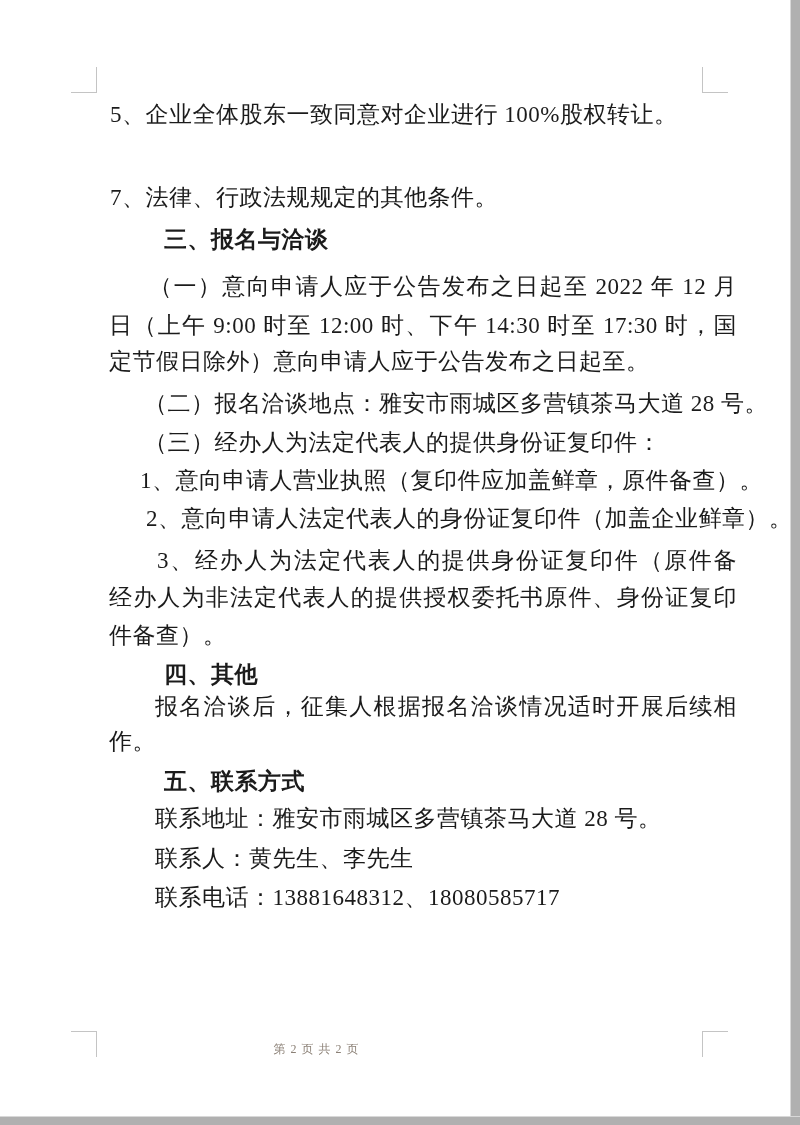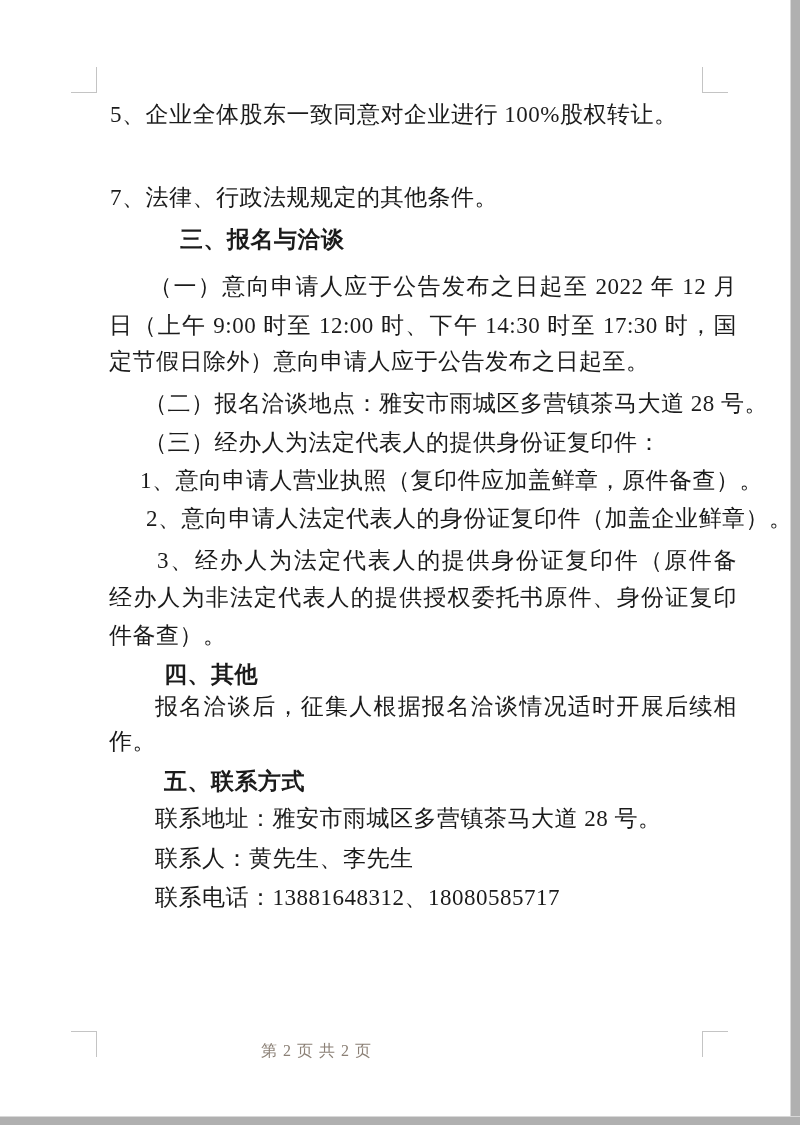--- a/index.html
+++ b/index.html
@@ -79,38 +79,38 @@
     text-align-last: justify;
     overflow: hidden;
     height: 29px;
   }
   .footer {
     position: absolute;
     left: 0;
     top: 1041px;
     width: 633px;
     text-align: center;
-    font-size: 16px;
+    font-size: 12px;
     letter-spacing: 1px;
     color: #8b8076;
   }
 </style>
 </head>
 <body>
 
 <div class="stage">
   <div class="paper">
     <div class="mark tl"></div>
     <div class="mark tr"></div>
     <div class="mark bl"></div>
     <div class="mark br"></div>
     <div class="content">
         <div class="line" style="left: 86px; top: 101px;">5、企业全体股东一致同意对企业进行 100%股权转让。</div>
         <div class="line" style="left: 86px; top: 184px;">7、法律、行政法规规定的其他条件。</div>
-        <div class="line bold" style="left: 156px; top: 226px;">三、报名与洽谈</div>
+        <div class="line bold" style="left: 140px; top: 226px;">三、报名与洽谈</div>
         <div class="line just" style="left: 125px; top: 273px; width: 588px;">（一）意向申请人应于公告发布之日起至 2022 年 12 月 28</div>
         <div class="line just" style="left: 85px; top: 312px; width: 628px;">日（上午 9:00 时至 12:00 时、下午 14:30 时至 17:30 时，国家法</div>
         <div class="line" style="left: 85px; top: 348px;">定节假日除外）意向申请人应于公告发布之日起至。</div>
         <div class="line" style="left: 120px; top: 390px;">（二）报名洽谈地点：雅安市雨城区多营镇茶马大道 28 号。</div>
         <div class="line" style="left: 120px; top: 429px;">（三）经办人为法定代表人的提供身份证复印件：</div>
         <div class="line" style="left: 116px; top: 467px;">1、意向申请人营业执照（复印件应加盖鲜章，原件备查）。</div>
         <div class="line" style="left: 122px; top: 505px;">2、意向申请人法定代表人的身份证复印件（加盖企业鲜章）。</div>
         <div class="line just" style="left: 133px; top: 547px; width: 580px;">3、经办人为法定代表人的提供身份证复印件（原件备查），</div>
         <div class="line just" style="left: 85px; top: 584px; width: 628px;">经办人为非法定代表人的提供授权委托书原件、身份证复印件(原</div>
         <div class="line" style="left: 85px; top: 622px;">件备查）。</div>

